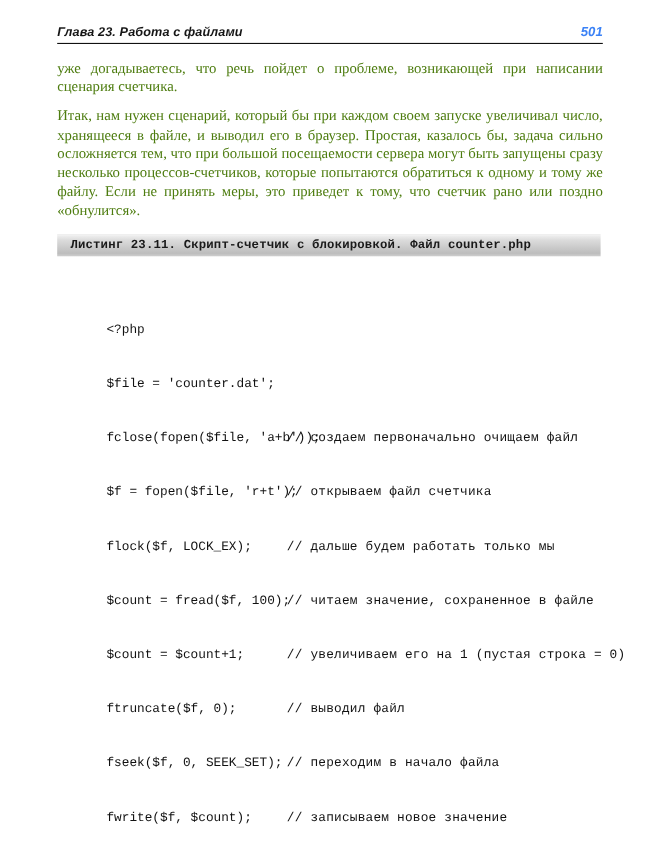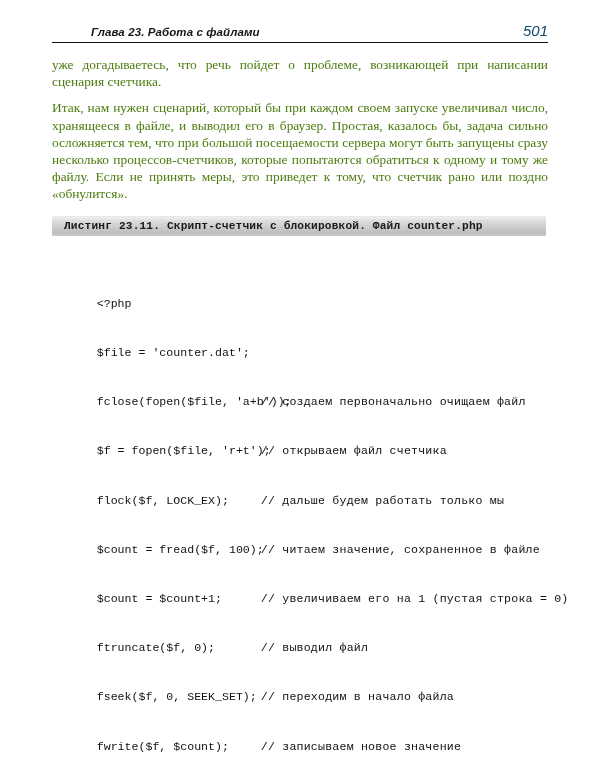--- a/index.html
+++ b/index.html
@@ -37,28 +37,27 @@
     border-bottom: 1.6px solid #111;
     margin-bottom: 13px;
   }
   .running-head .rh-title {
     font-family: "Liberation Sans", "DejaVu Sans", sans-serif;
     font-style: italic;
     font-weight: bold;
     font-size: 11.5px;
     letter-spacing: .1px;
     color: #161616;
-    margin-left: 39px;
   }
   .running-head .rh-page {
     font-family: "Liberation Sans", "DejaVu Sans", sans-serif;
     font-style: italic;
-    font-weight: normal;
-    font-size: 15px;
-    color: #0c4a6e;
+    font-weight: bold;
+    font-size: 12px;
+    color: #3b82f6;
   }
 
   
   p.body {
     margin: 0 0 9px 0;
     font-size: 13.4px;
     line-height: 17.2px;
     text-align: justify;
     text-justify: inter-word;
     hyphens: manual;

